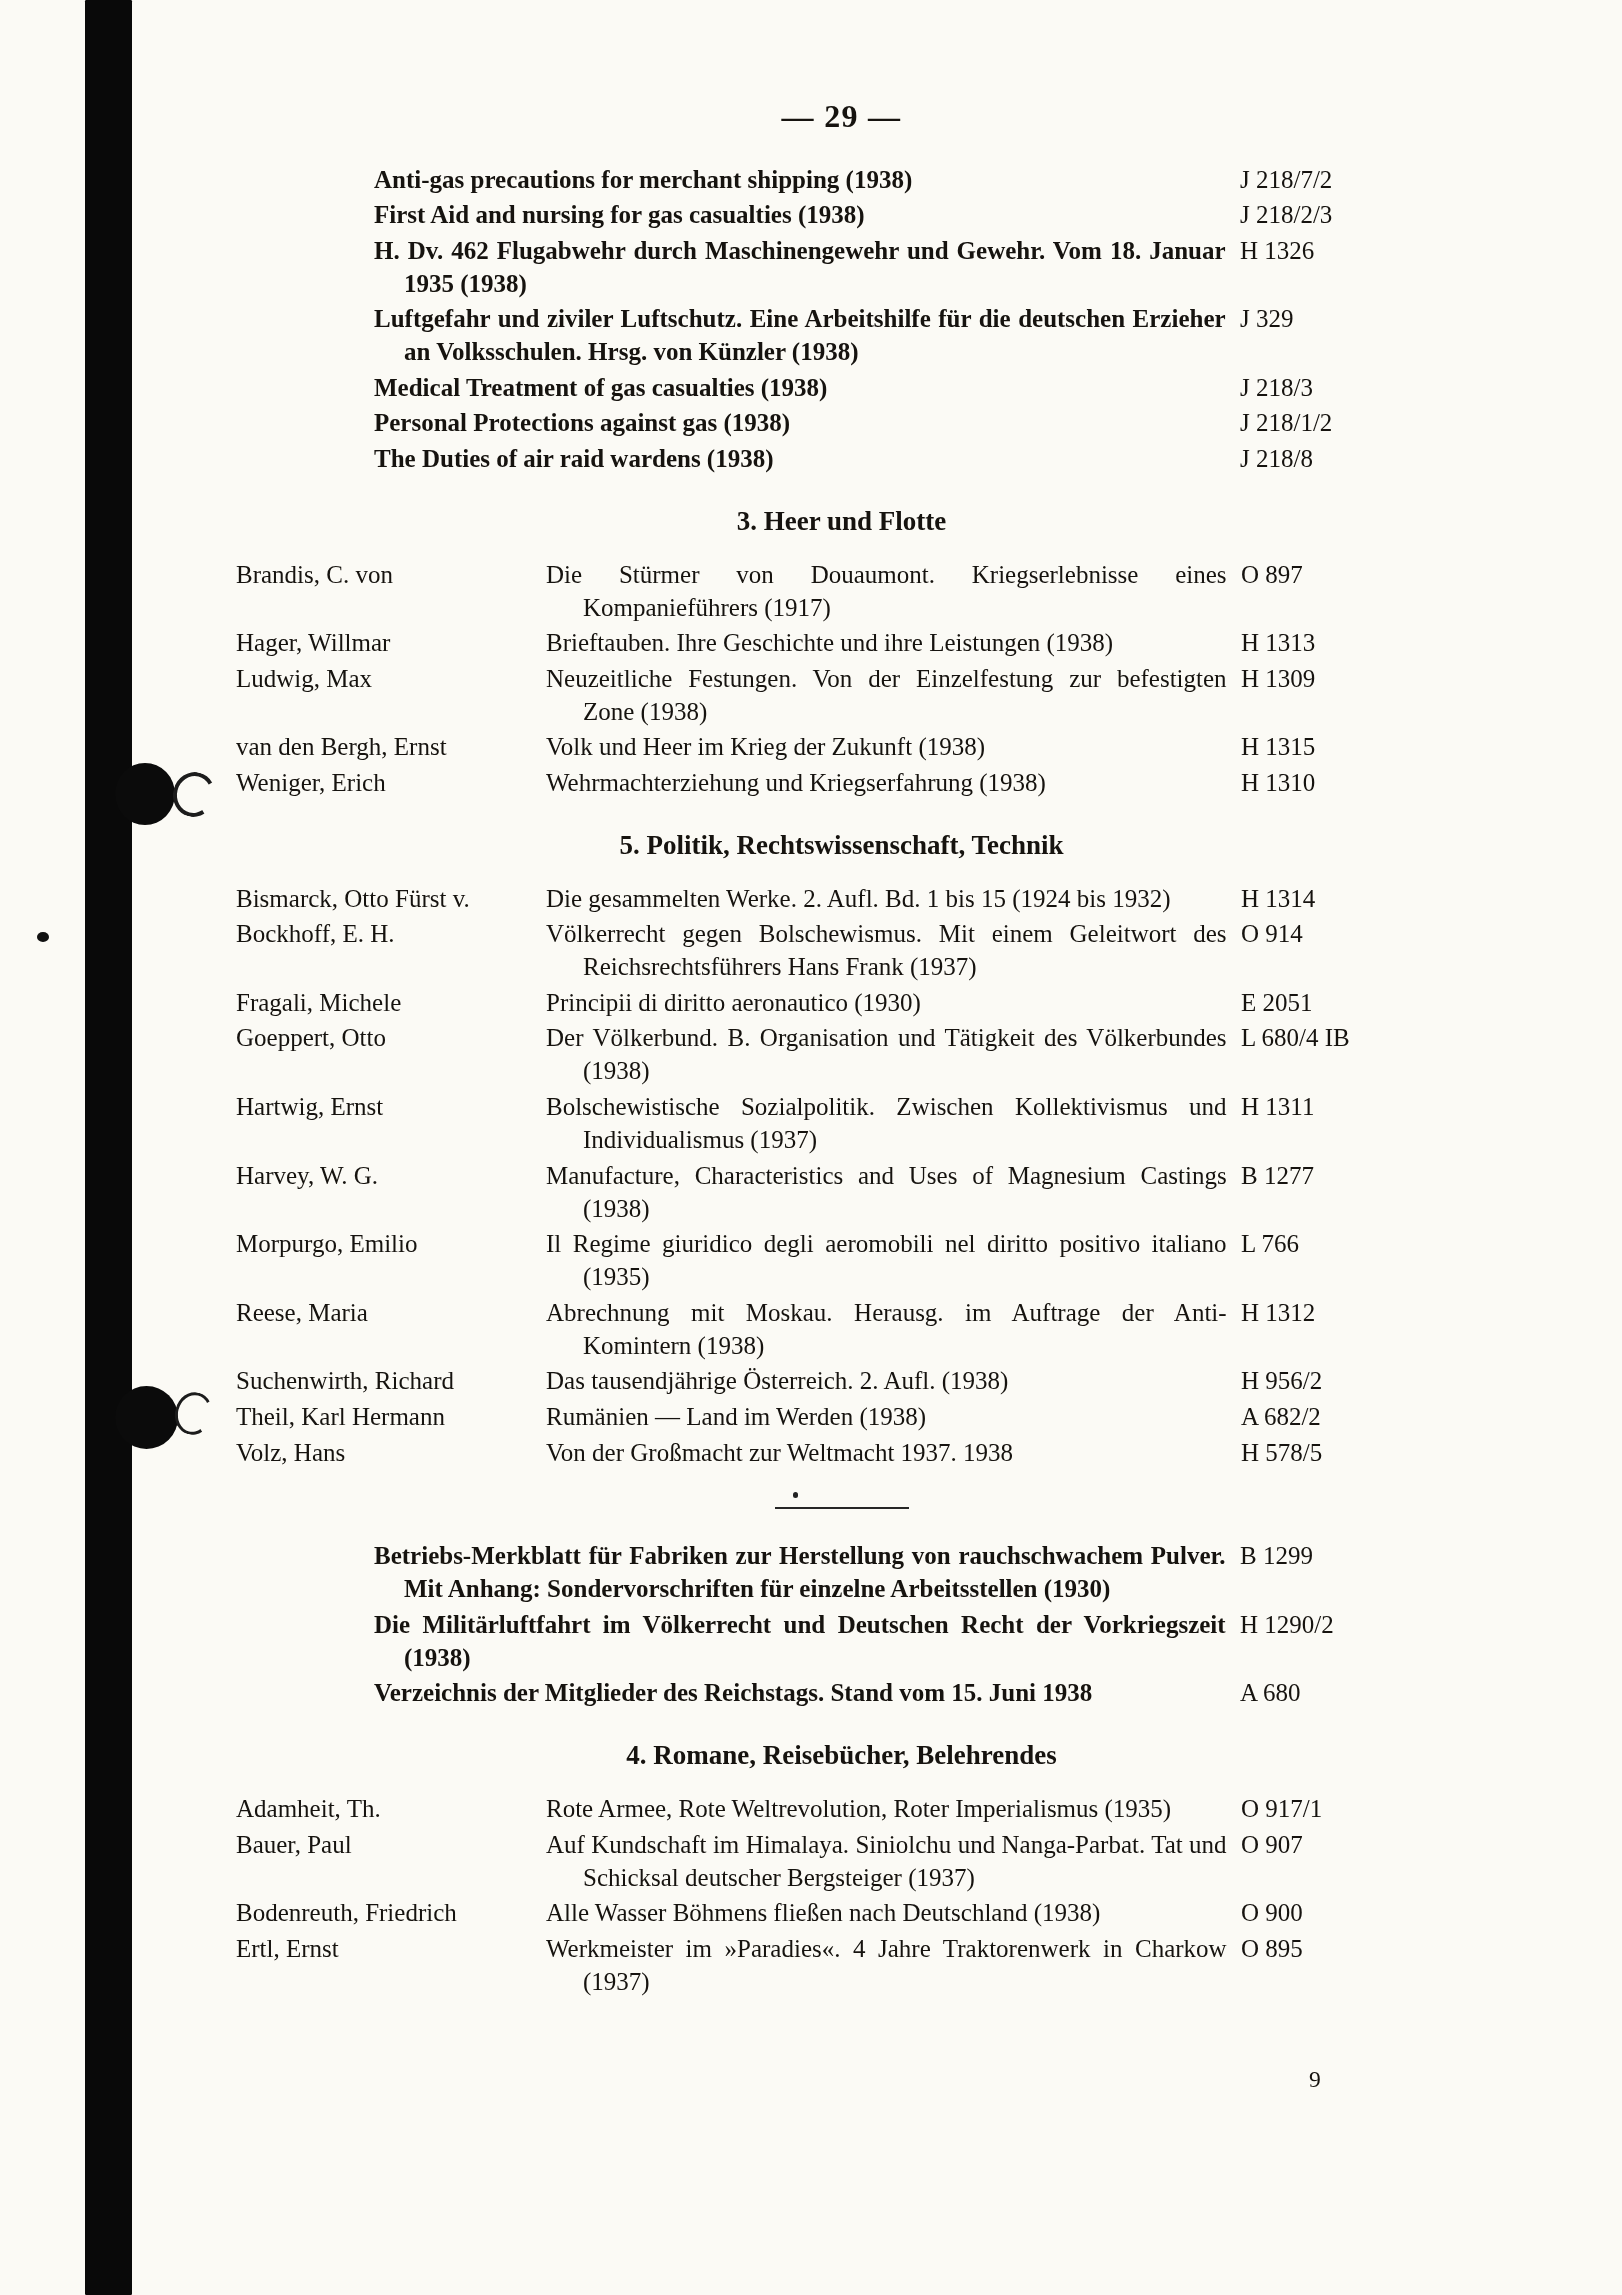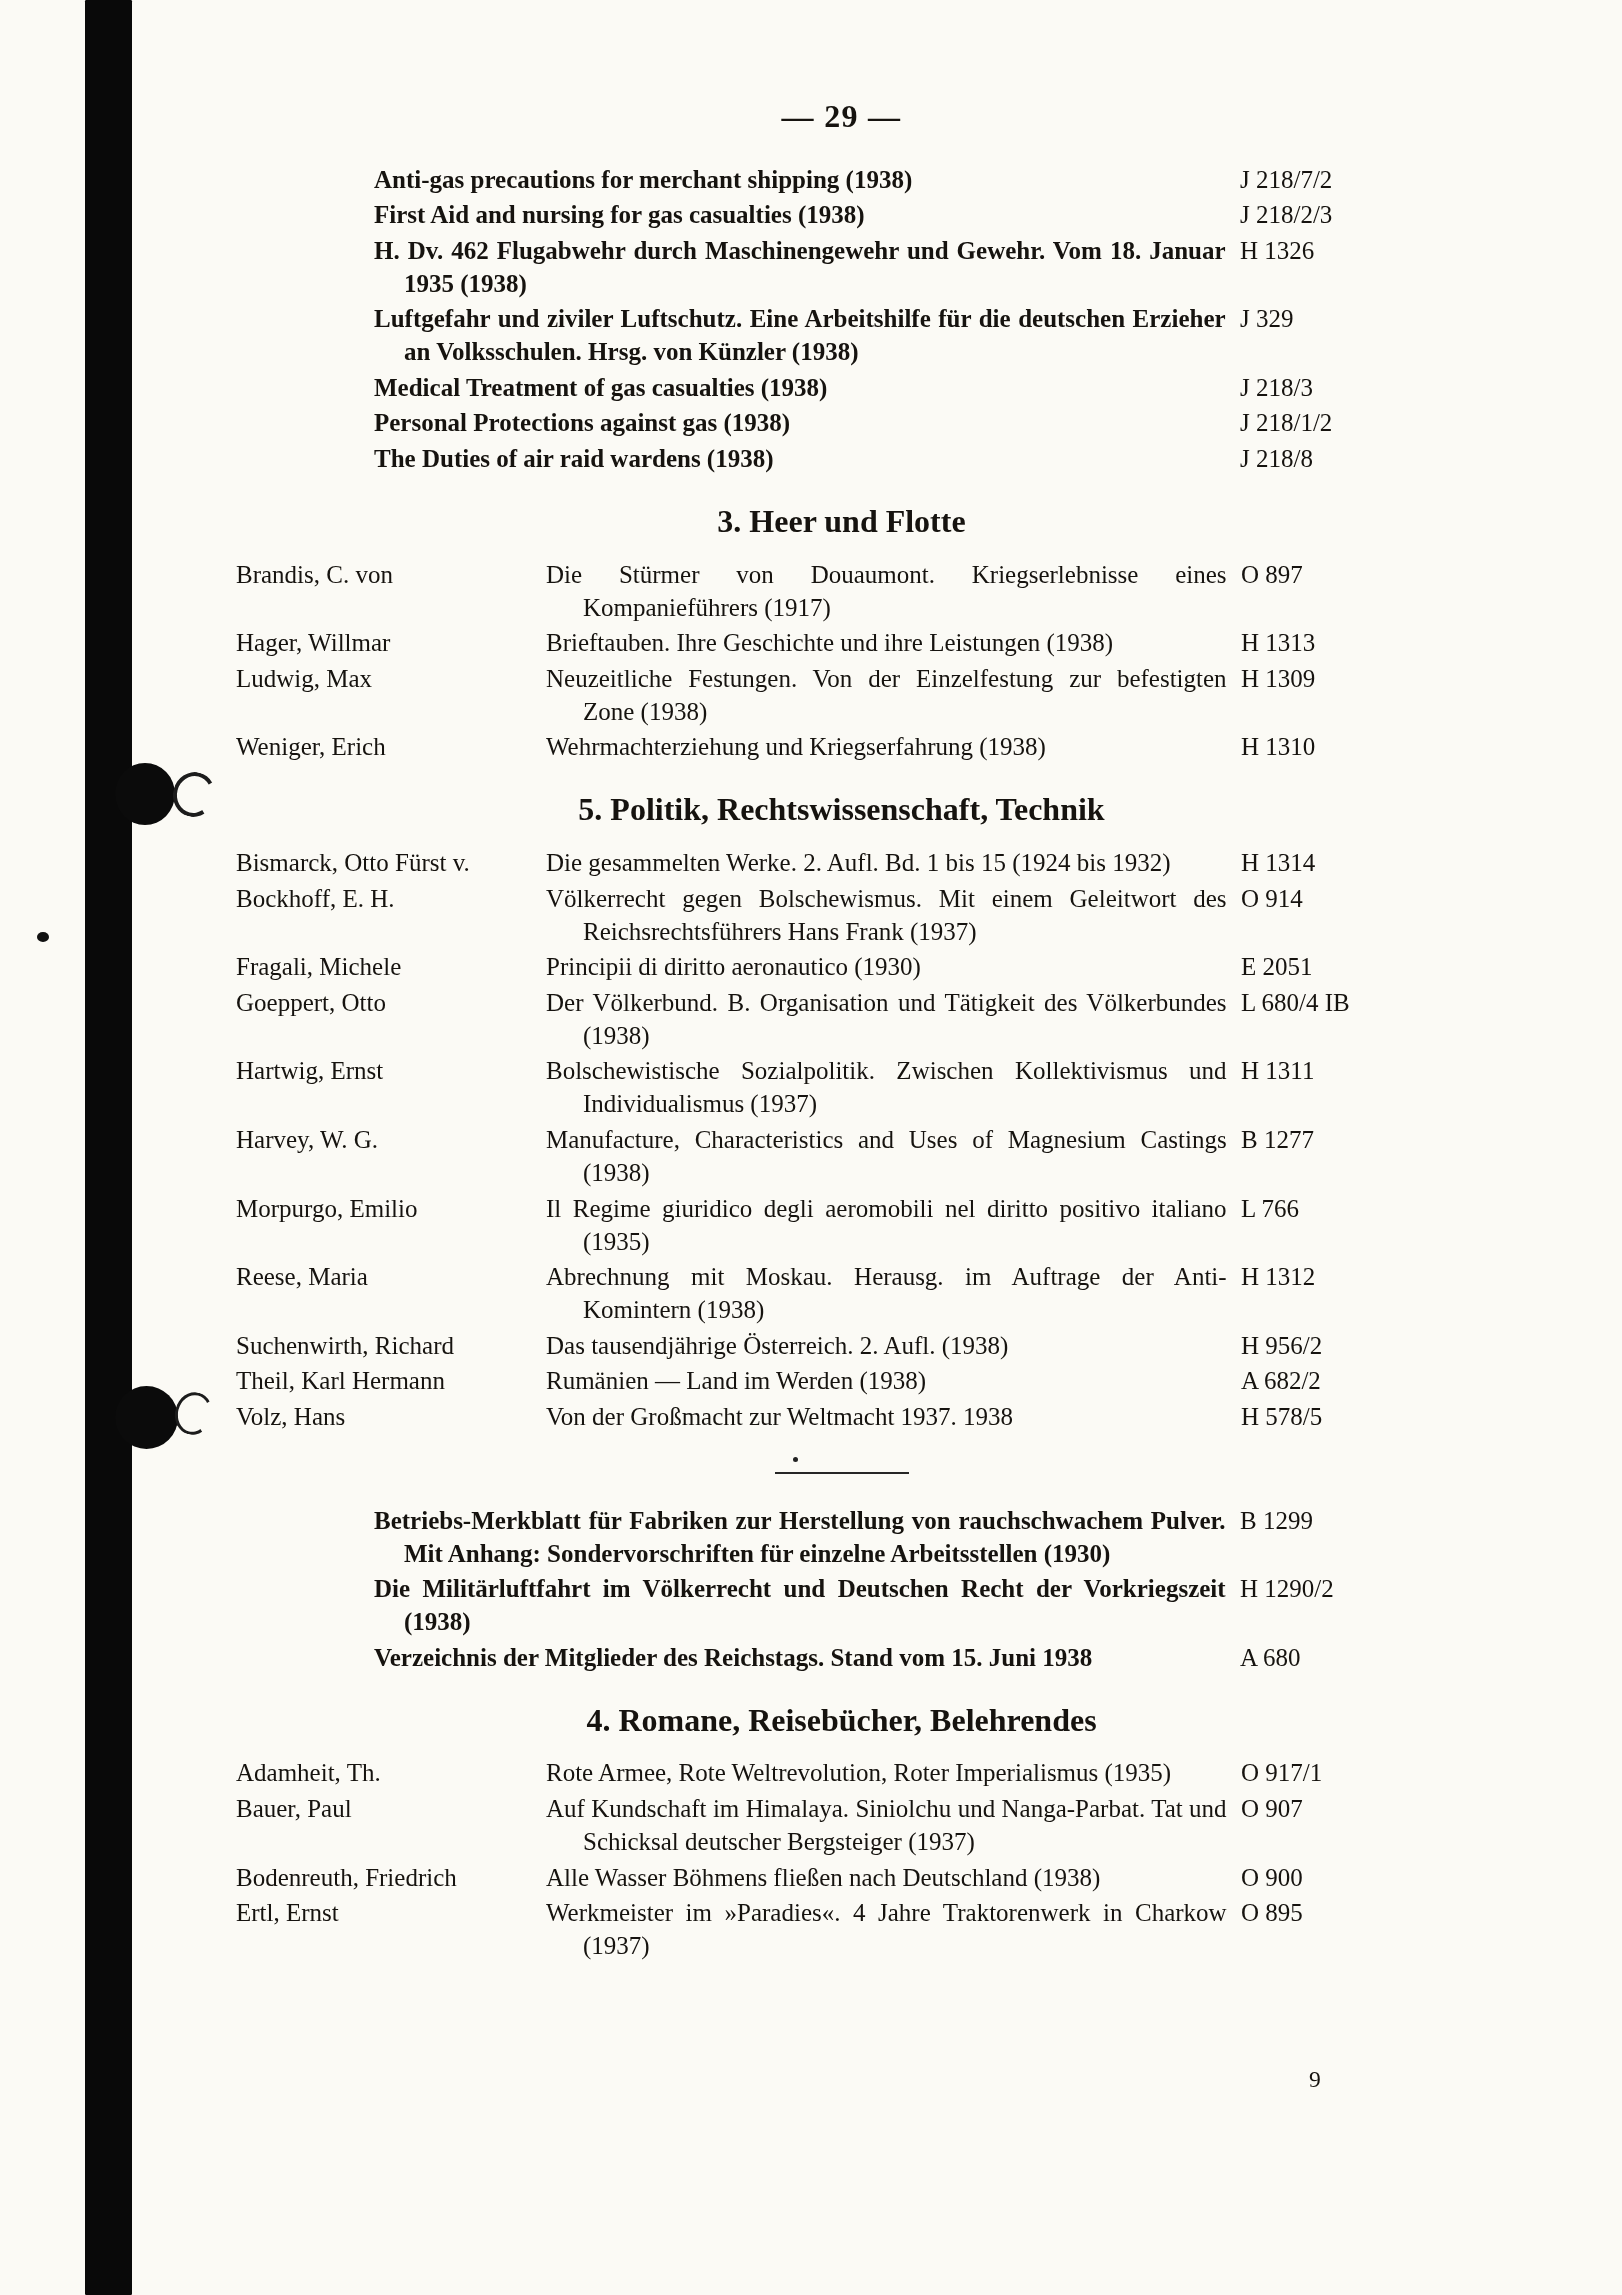--- a/index.html
+++ b/index.html
@@ -64,21 +64,21 @@
     text-align: center;
     font-size: 32px;
     font-weight: 600;
     letter-spacing: 1.3px;
     margin-bottom: 27.5px;
   }
   .section-heading {
     width: 1211px;
     text-align: center;
     font-weight: bold;
-    font-size: 32px;
+    font-size: 27px;
     line-height: 33px;
     margin: 30px 0 19.6px 0;
   }
   .entry {
     display: grid;
     grid-template-columns: 310px 695px 350px;
     font-size: 25px;
     line-height: 33px;
     margin-bottom: 2.6px;
   }
@@ -189,20 +189,25 @@
         <div class="col-author">Hager, Willmar</div>
         <div class="col-title">Brieftauben. Ihre Geschichte und ihre Leistungen (1938)</div>
         <div class="col-ref">H 1313</div>
       </div>
       <div class="entry">
         <div class="col-author">Ludwig, Max</div>
         <div class="col-title">Neuzeitliche Festungen. Von der Einzelfestung zur befestigten Zone (1938)</div>
         <div class="col-ref">H 1309</div>
       </div>
       <div class="entry">
+        <div class="col-author">van den Bergh, Ernst</div>
+        <div class="col-title">Volk und Heer im Krieg der Zukunft (1938)</div>
+        <div class="col-ref">H 1315</div>
+      </div>
+      <div class="entry">
         <div class="col-author">Weniger, Erich</div>
         <div class="col-title">Wehrmachterziehung und Kriegserfahrung (1938)</div>
         <div class="col-ref">H 1310</div>
       </div>
       <div class="section-heading">5. Politik, Rechtswissenschaft, Technik</div>
       <div class="entry">
         <div class="col-author">Bismarck, Otto Fürst v.</div>
         <div class="col-title">Die gesammelten Werke. 2. Aufl. Bd. 1 bis 15 (1924 bis 1932)</div>
         <div class="col-ref">H 1314</div>
       </div>

